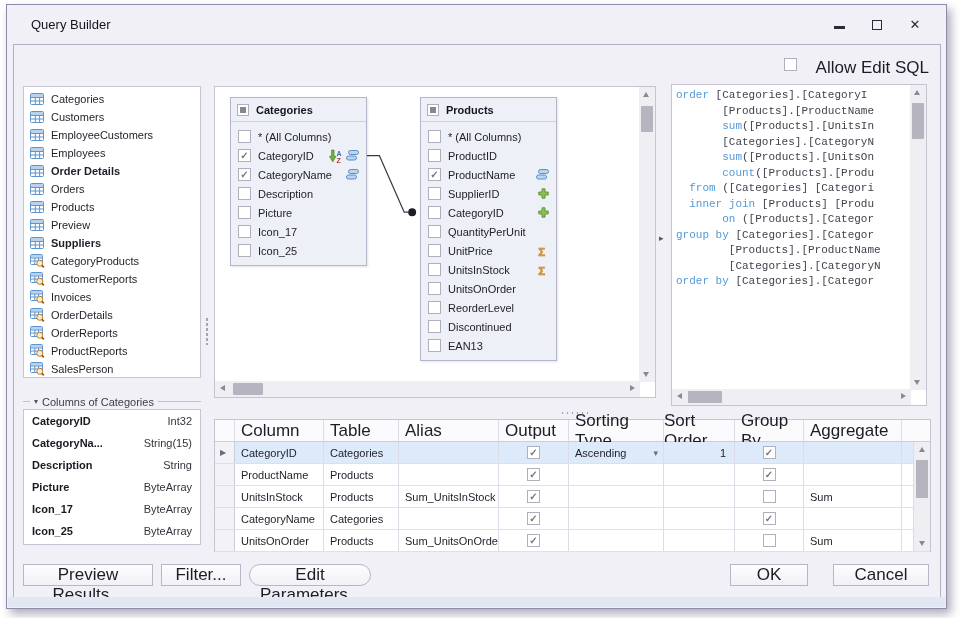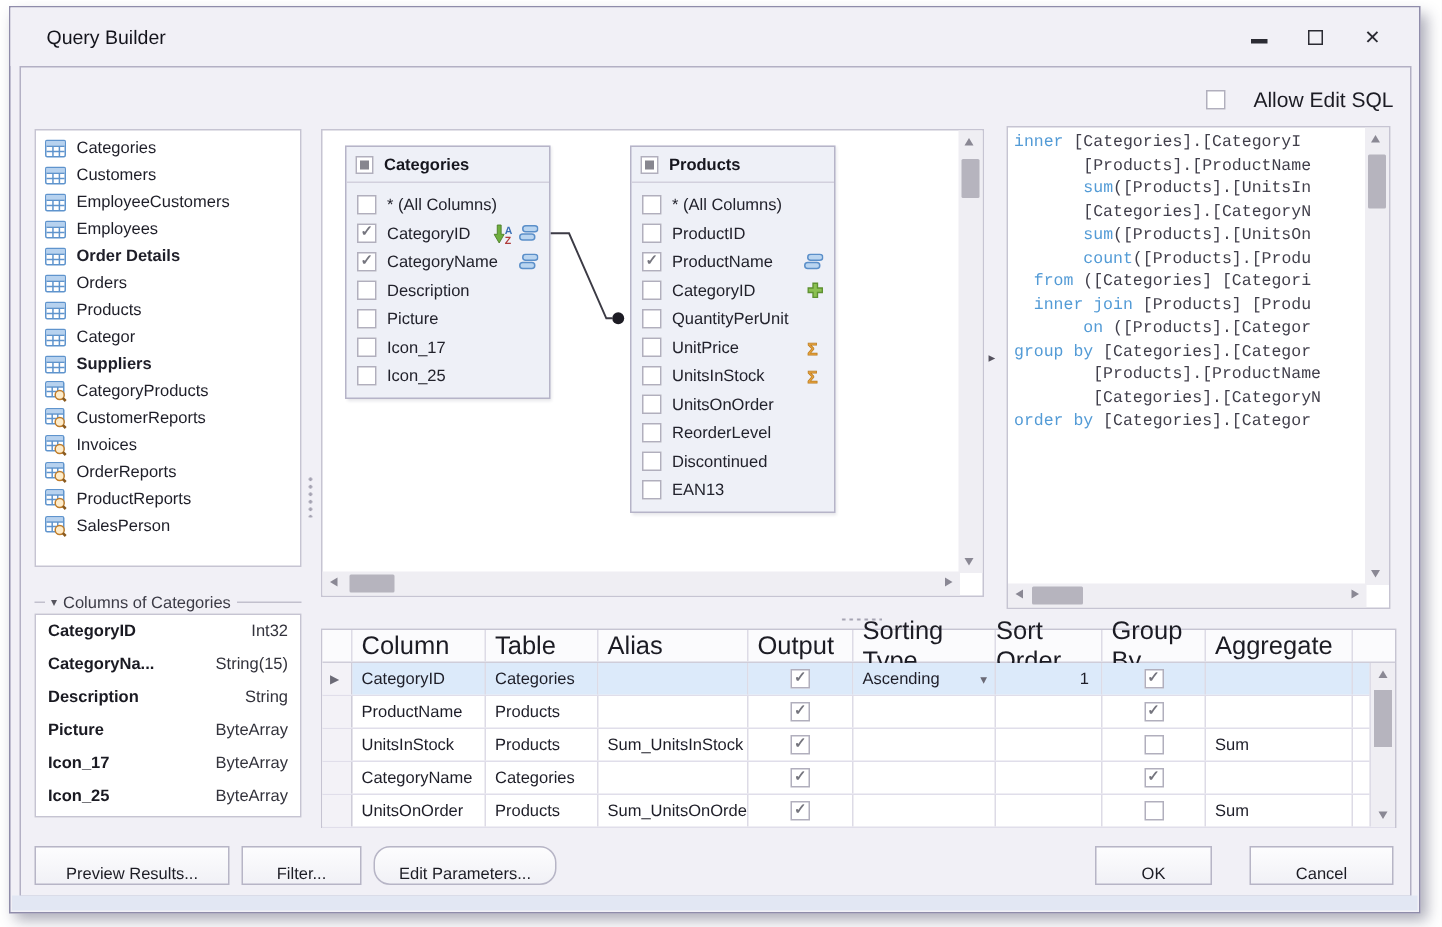--- a/index.html
+++ b/index.html
@@ -10,22 +10,22 @@
   .titlebar{position:absolute;left:0;top:0;right:0;height:39px;background:#f1f0f6;}
   .title{position:absolute;left:24px;top:12px;font-size:13px;color:#14141c;}
   .winbtns{position:absolute;right:18px;top:0;height:39px;display:flex;align-items:center;gap:12px;}
   .wbtn{width:26px;height:26px;display:flex;align-items:center;justify-content:center;cursor:pointer;}
   .glyph-min{width:11px;height:3px;background:#2b2b33;margin-top:6px;}
   .glyph-max{width:10px;height:10px;border:1.5px solid #2b2b33;}
   .glyph-close{font-size:13px;color:#2b2b33;line-height:1;}
   .inner{position:absolute;left:6px;top:39px;width:928px;height:554px;background:#f1f0f6;border:1px solid #b3b0c4;}
   .bottomstrip{position:absolute;left:1px;right:1px;bottom:1px;height:10px;background:#e2e7f3;}
 
-  .allow-sql{position:absolute;right:11px;top:13px;display:flex;align-items:center;gap:19px;
-    font-size:14px;color:#1c1c24;cursor:pointer;}
+  .allow-sql{position:absolute;right:11px;top:13px;display:flex;gap:19px;
+    font-size:17px;color:#1c1c24;cursor:pointer;}
 
   .cb{display:inline-flex;width:13px;height:13px;background:#fff;border:1px solid #b1afbd;
     align-items:center;justify-content:center;flex:none;}
   .tick{color:#75757e;font-size:10px;font-weight:bold;line-height:1;transform:translateY(-0.5px);}
   .cbh{display:inline-flex;width:12px;height:12px;background:#fff;border:1px solid #b1afbd;
     align-items:center;justify-content:center;flex:none;}
   .cbh .fillsq{width:6px;height:6px;background:#87868f;}
 
   .tables-list{position:absolute;left:9px;top:41px;width:178px;height:292px;background:#fff;
     border:1px solid #c6c4d2;padding-top:3px;overflow:hidden;}
@@ -87,21 +87,21 @@
   .c-out{width:70px;flex:none;justify-content:center;padding-left:0;}
   .c-sort{width:95px;flex:none;} .c-order{width:71px;flex:none;justify-content:flex-end;padding:0 8px 0 0;}
   .c-grp{width:69px;flex:none;justify-content:center;padding-left:0;} .c-agg{width:98px;flex:none;}
   .c-fill{flex:1;border-right:none;}
   .gh.c-out,.gh.c-grp{justify-content:flex-start;padding-left:6px;}
   .sortcell{display:flex;align-items:center;width:100%;}
   .dd{margin-left:auto;margin-right:5px;font-size:9px;color:#6b6a76;}
   .gvscroll{position:absolute;right:0;top:22px;bottom:0;width:17px;background:#efeef3;border-left:1px solid #dddbe6;}
 
   .btn{height:22px;background:linear-gradient(#fdfdfe,#f1f1f6);border:1px solid #b7b5c6;
-    font-size:11px;color:#1c1c24;font-family:"Liberation Sans",sans-serif;cursor:pointer;padding:12px 10px;}
+    font-size:17px;color:#1c1c24;font-family:"Liberation Sans",sans-serif;cursor:pointer;padding:0 10px;}
   .btns-left{position:absolute;left:9px;top:519px;display:flex;gap:8px;}
   .btns-right{position:absolute;right:11px;top:519px;display:flex;gap:25px;}
   .btn.b-preview{width:130px;} .btn.b-filter{width:80px;} .btn.b-params{width:122px;border-radius:11px;}
   .btn.b-ok{width:78px;} .btn.b-cancel{width:96px;}
 </style>
 </head>
 <body>
 
 <div class="dialog">
   <div class="titlebar">
@@ -198,21 +198,21 @@
           <span class="llabel">Products</span>
         </div>
         <div class="list-item">
           <span class="licon">
             <svg width="15" height="13" viewBox="0 0 15 13">
               <rect x="0.5" y="0.5" width="13" height="11" rx="1" fill="#fff" stroke="#5f94cd"></rect>
               <rect x="1" y="1" width="12" height="3" fill="#b7d2ef"></rect>
               <path d="M1 4.5h12M1 8h12M5.3 4.5v7M9.6 4.5v7" stroke="#5f94cd" fill="none"></path>
             </svg>
           </span>
-          <span class="llabel">Categor</span>
+          <span class="llabel">Preview</span>
         </div>
         <div class="list-item bold">
           <span class="licon">
             <svg width="15" height="13" viewBox="0 0 15 13">
               <rect x="0.5" y="0.5" width="13" height="11" rx="1" fill="#fff" stroke="#5f94cd"></rect>
               <rect x="1" y="1" width="12" height="3" fill="#b7d2ef"></rect>
               <path d="M1 4.5h12M1 8h12M5.3 4.5v7M9.6 4.5v7" stroke="#5f94cd" fill="none"></path>
             </svg>
           </span>
           <span class="llabel">Suppliers</span>
@@ -245,20 +245,32 @@
           <span class="licon">
             <svg width="15" height="14" viewBox="0 0 15 14">
               <rect x="0.5" y="0.5" width="12" height="10" rx="1" fill="#fff" stroke="#5f94cd"></rect>
               <rect x="1" y="1" width="11" height="2.6" fill="#b7d2ef"></rect>
               <path d="M1 4h11M1 7h11M4.8 4v6M8.5 4v6" stroke="#5f94cd" fill="none"></path>
               <circle cx="9.8" cy="9.3" r="3" fill="#fdeccb" stroke="#c07d2a"></circle>
               <line x1="11.9" y1="11.4" x2="13.8" y2="13.3" stroke="#8a5a1e" stroke-width="1.8"></line>
             </svg>
           </span>
           <span class="llabel">Invoices</span>
+        </div>
+        <div class="list-item">
+          <span class="licon">
+            <svg width="15" height="14" viewBox="0 0 15 14">
+              <rect x="0.5" y="0.5" width="12" height="10" rx="1" fill="#fff" stroke="#5f94cd"></rect>
+              <rect x="1" y="1" width="11" height="2.6" fill="#b7d2ef"></rect>
+              <path d="M1 4h11M1 7h11M4.8 4v6M8.5 4v6" stroke="#5f94cd" fill="none"></path>
+              <circle cx="9.8" cy="9.3" r="3" fill="#fdeccb" stroke="#c07d2a"></circle>
+              <line x1="11.9" y1="11.4" x2="13.8" y2="13.3" stroke="#8a5a1e" stroke-width="1.8"></line>
+            </svg>
+          </span>
+          <span class="llabel">OrderDetails</span>
         </div>
         <div class="list-item">
           <span class="licon">
             <svg width="15" height="14" viewBox="0 0 15 14">
               <rect x="0.5" y="0.5" width="12" height="10" rx="1" fill="#fff" stroke="#5f94cd"></rect>
               <rect x="1" y="1" width="11" height="2.6" fill="#b7d2ef"></rect>
               <path d="M1 4h11M1 7h11M4.8 4v6M8.5 4v6" stroke="#5f94cd" fill="none"></path>
               <circle cx="9.8" cy="9.3" r="3" fill="#fdeccb" stroke="#c07d2a"></circle>
               <line x1="11.9" y1="11.4" x2="13.8" y2="13.3" stroke="#8a5a1e" stroke-width="1.8"></line>
             </svg>
@@ -431,20 +443,31 @@
                 <span class="nicon">
                   <svg width="13" height="11" viewBox="0 0 13 11">
                     <rect x="2.5" y="0.5" width="10" height="4" rx="2" fill="#bad5f0" stroke="#5b8fc9"></rect>
                     <rect x="0.5" y="6" width="10" height="4" rx="2" fill="#bad5f0" stroke="#5b8fc9"></rect>
                   </svg>
                 </span>
               </span>
             </div>
             <div class="node-row">
               <span class="cb"></span>
+              <span class="nlabel">SupplierID</span>
+              <span class="nicons">
+                <span class="nicon">
+                  <svg width="11" height="11" viewBox="0 0 11 11">
+                    <path d="M4 0.8h3v3.2h3.2v3H7v3.2H4V7H0.8V4H4z" fill="#8cc152" stroke="#5e9131" stroke-width="0.9"></path>
+                  </svg>
+                </span>
+              </span>
+            </div>
+            <div class="node-row">
+              <span class="cb"></span>
               <span class="nlabel">CategoryID</span>
               <span class="nicons">
                 <span class="nicon">
                   <svg width="11" height="11" viewBox="0 0 11 11">
                     <path d="M4 0.8h3v3.2h3.2v3H7v3.2H4V7H0.8V4H4z" fill="#8cc152" stroke="#5e9131" stroke-width="0.9"></path>
                   </svg>
                 </span>
               </span>
             </div>
             <div class="node-row">
@@ -506,21 +529,21 @@
         <div class="ar ar-lf" style="left:5px;top:4px;"></div>
         <div class="th" style="left:18px;top:2px;width:30px;height:12px;"></div>
         <div class="ar ar-rt" style="right:5px;top:4px;"></div>
       </div>
     </div>
 
     <span class="split-arrow">▸</span>
 
     <div class="sqlpanel">
       <div class="sqltext">
-          <div class="sql-line"><span class="kw">inner</span><span> [Categories].[CategoryI</span></div>
+          <div class="sql-line"><span class="kw">order</span><span> [Categories].[CategoryI</span></div>
           <div class="sql-line"><span>       [Products].[ProductName</span></div>
           <div class="sql-line"><span>       </span><span class="kw">sum</span><span>([Products].[UnitsIn</span></div>
           <div class="sql-line"><span>       [Categories].[CategoryN</span></div>
           <div class="sql-line"><span>       </span><span class="kw">sum</span><span>([Products].[UnitsOn</span></div>
           <div class="sql-line"><span>       </span><span class="kw">count</span><span>([Products].[Produ</span></div>
           <div class="sql-line"><span>  </span><span class="kw">from</span><span> ([Categories] [Categori</span></div>
           <div class="sql-line"><span>  </span><span class="kw">inner join</span><span> [Products] [Produ</span></div>
           <div class="sql-line"><span>       </span><span class="kw">on</span><span> ([Products].[Categor</span></div>
           <div class="sql-line"><span class="kw">group by</span><span> [Categories].[Categor</span></div>
           <div class="sql-line"><span>        [Products].[ProductName</span></div>

